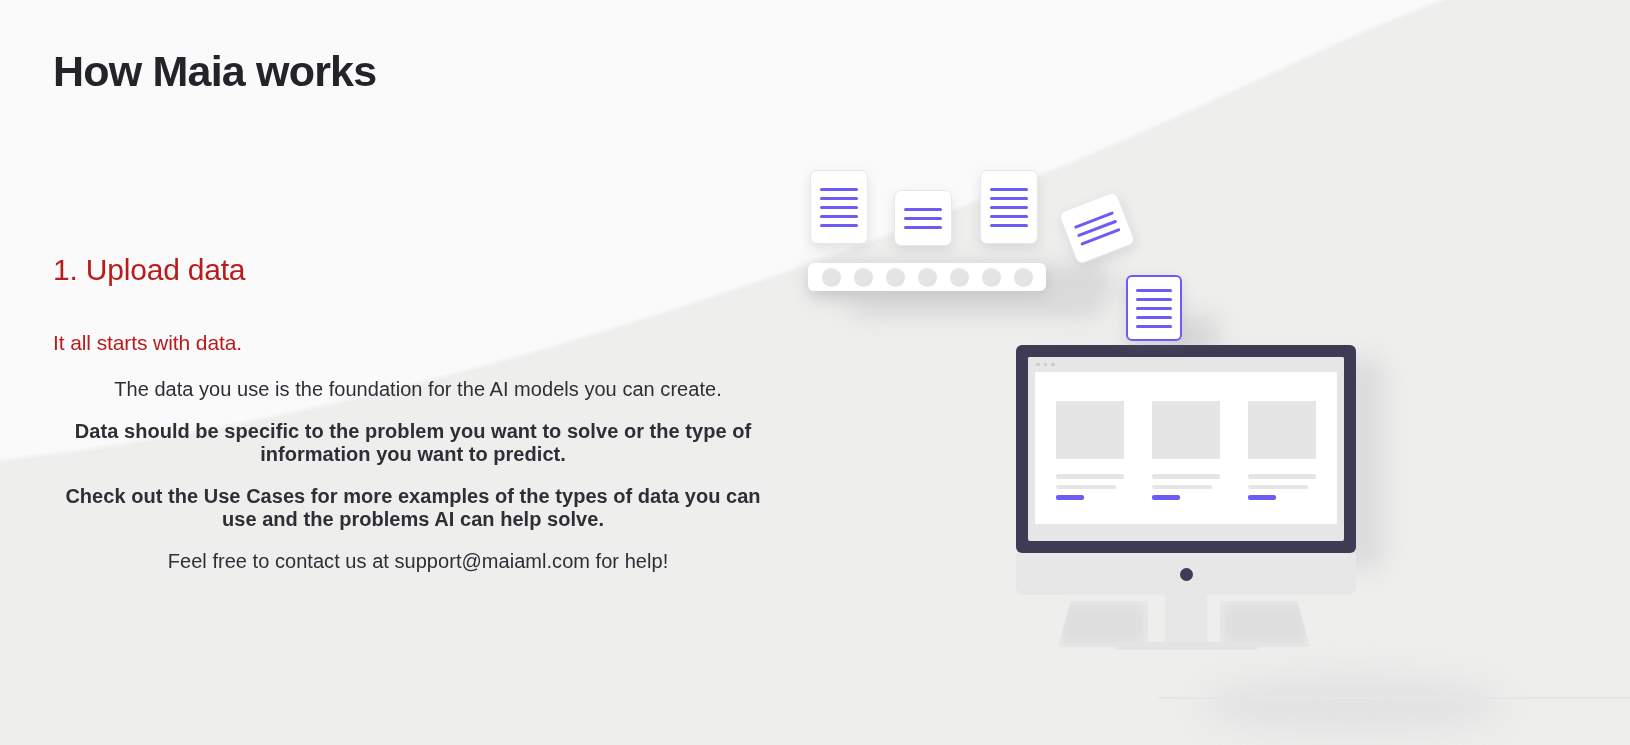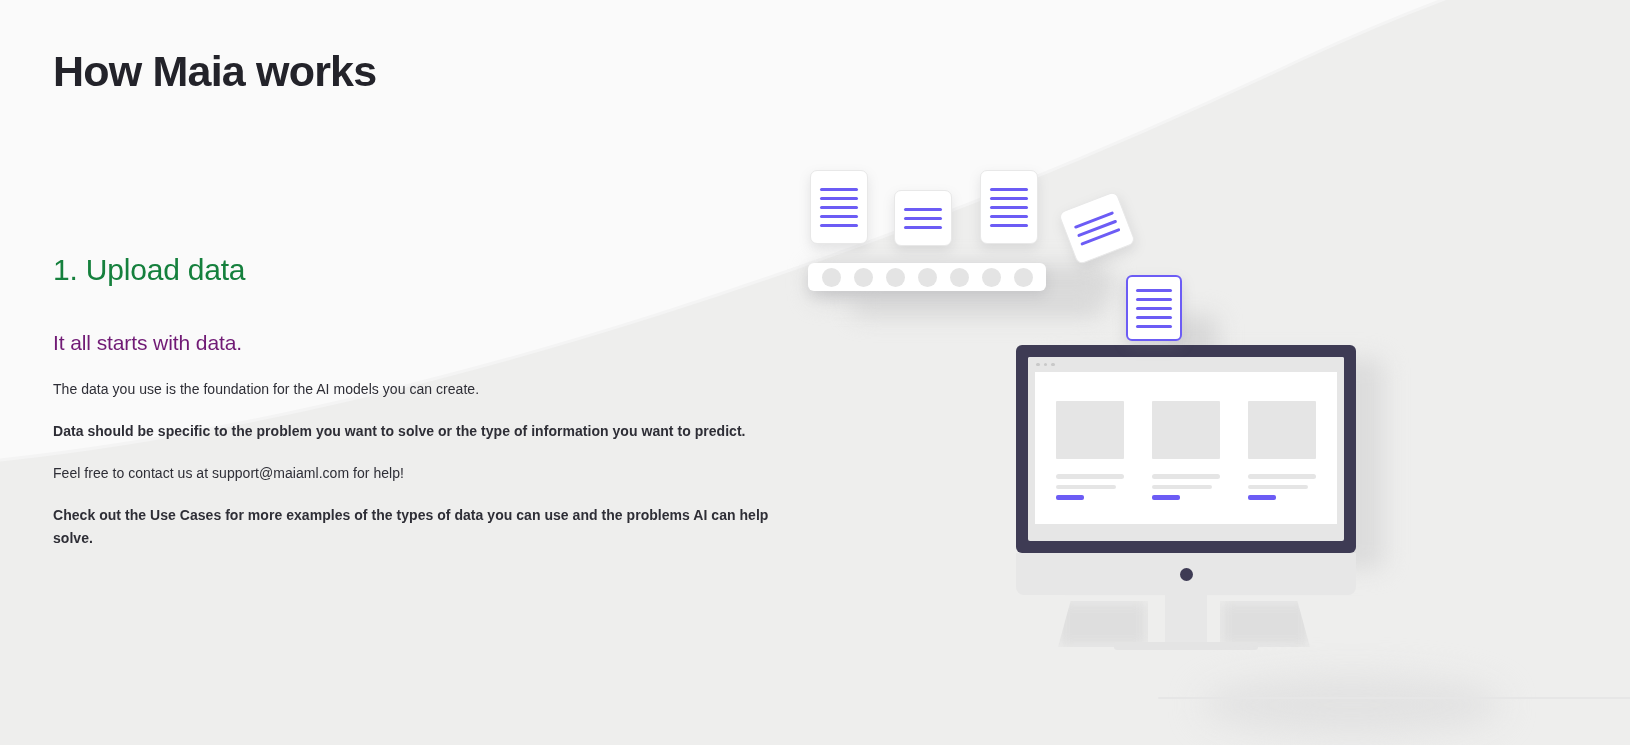--- a/index.html
+++ b/index.html
@@ -55,49 +55,50 @@
     left: 0;
     white-space: nowrap;
   }
 
   #section-heading {
     position: absolute;
     top: 253px;
     left: 0;
     font-size: 30px;
     font-weight: 400;
-    color: #15803d;
+    color: #b91c1c;
     letter-spacing: -0.2px;
     white-space: nowrap;
   }
 
   #section-subheading {
     position: absolute;
     top: 331px;
     left: 0;
     font-size: 21px;
     font-weight: 400;
-    color: #701a75;
+    color: #b91c1c;
     letter-spacing: -0.1px;
     white-space: nowrap;
   }
 
   #paragraphs {
     position: absolute;
     top: 378px;
     left: 0;
     width: 730px;
   }
 
   .para {
-    font-size: 14px;
+    font-size: 20px;
     line-height: 23px;
     color: #2e2e36;
     margin-bottom: 19px;
     letter-spacing: 0.04px;
+    text-align: center;
   }
   .para:last-child { margin-bottom: 0; }
   .para.wide { width: 720px; font-weight: bold; }
 
   
   #illustration {
     position: absolute;
     left: 780px;
     top: 140px;
     width: 760px;
@@ -331,22 +332,22 @@
 
     <h1 id="page-title">How Maia works</h1>
 
     <h2 id="section-heading">1. Upload data</h2>
 
     <h3 id="section-subheading">It all starts with data.</h3>
 
     <div id="paragraphs">
       <p class="para">The data you use is the foundation for the AI models you can create.</p>
       <p class="para wide">Data should be specific to the problem you want to solve or the type of information you want to predict.</p>
+      <p class="para wide">Check out the Use Cases for more examples of the types of data you can use and the problems AI can help solve.</p>
       <p class="para">Feel free to contact us at support@maiaml.com for help!</p>
-      <p class="para wide">Check out the Use Cases for more examples of the types of data you can use and the problems AI can help solve.</p>
     </div>
 
   </div>
 
   <div id="illustration">
 
     <div id="conveyor">
 
       <div class="blur-shadow" style="left:4px; top:98px; width:300px; height:34px;"></div>
       <div class="blur-shadow" style="left:44px; top:122px; width:250px; height:26px;"></div>

